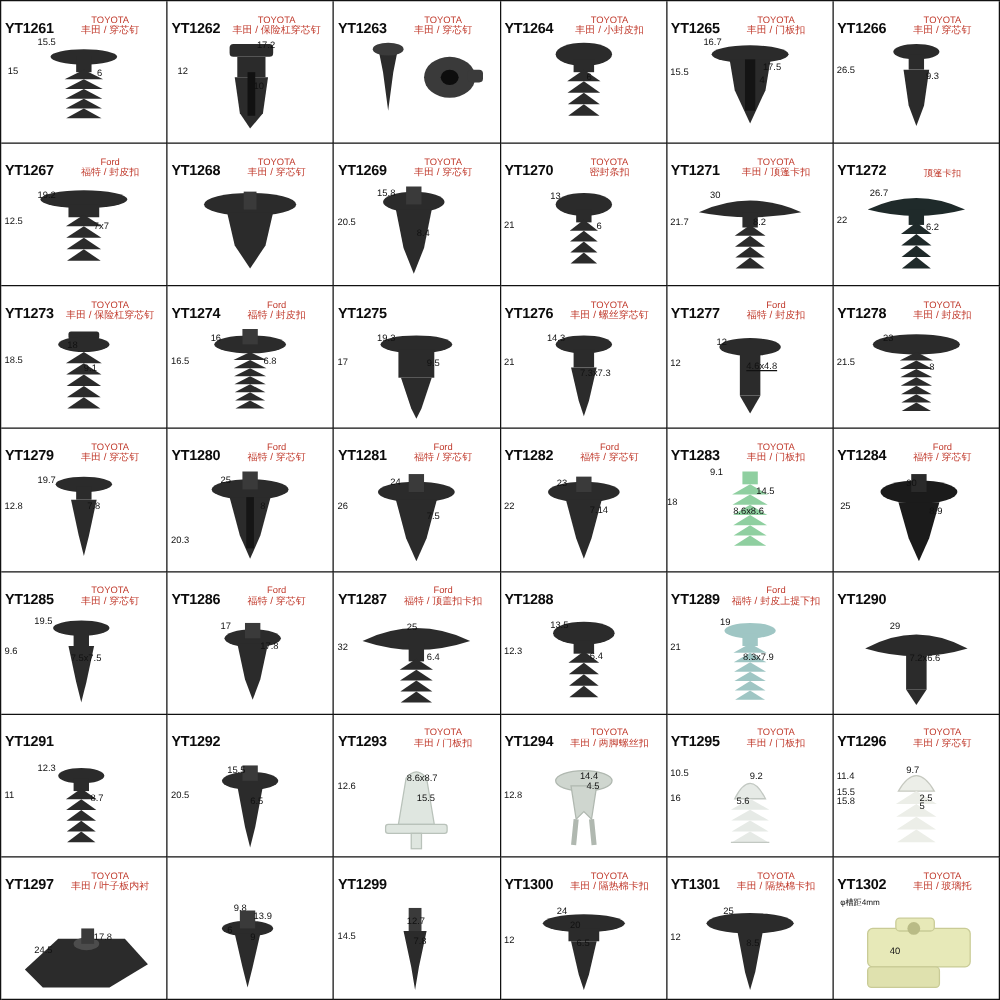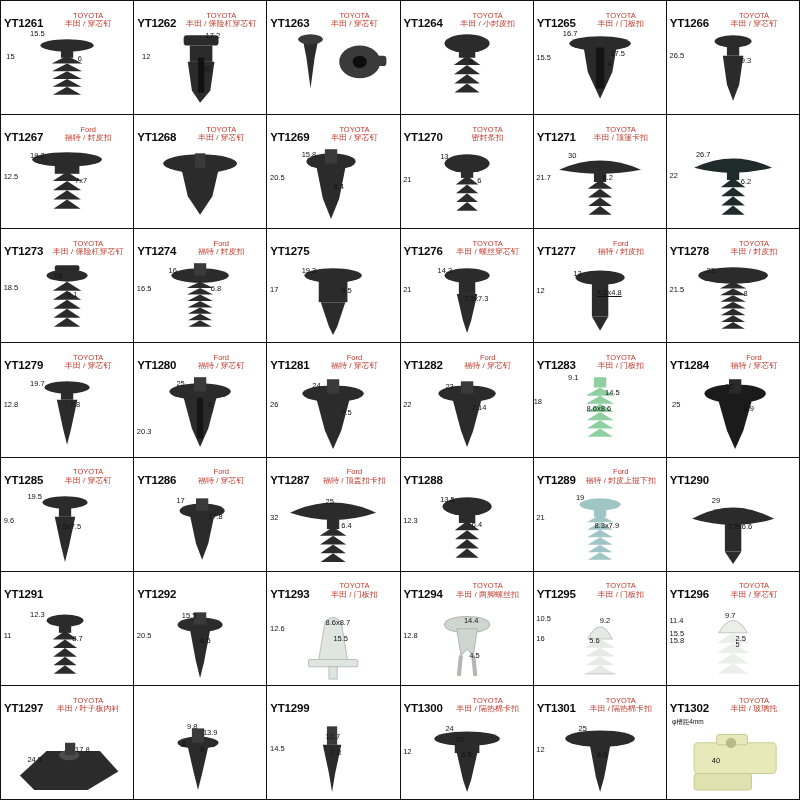--- a/index.html
+++ b/index.html
@@ -290,20 +290,26 @@
           <path d="M48.24 55 L60 46.5 L71.76 55 Z" fill="#2b2b2b"></path>
           <path d="M48.480000000000004 63.5 L60 55 L71.52 63.5 Z" fill="#2b2b2b"></path>
           <path d="M48.72 72 L60 63.5 L71.28 72 Z" fill="#2b2b2b"></path>
         </svg>
       </div>
       <span class="dim" style="left: 26%; top: 35.92px;">30</span>
       <span class="dim" style="left: 2%; top: 58.24px;">21.7</span>
       <span class="dim" style="left: 52%; top: 58.24px;">8.2</span>
     </div>
     <div class="cell">
+      <div class="hdr">
+        <span class="code">YT1272</span>
+        <div class="brandwrap">
+          <div class="brand">顶篷卡扣</div>
+        </div>
+      </div>
       <div class="art">
         <svg viewBox="0 0 120 85" preserveAspectRatio="xMidYMid meet">
           <path d="M22 26 Q60 8 98 26 Q60 36 22 26 Z" fill="#1f2a2a"></path>
    <rect x="54" y="26" width="12" height="12" fill="#1f2a2a"></rect>
    <path d="M48 45 L60 36 L72 45 Z" fill="#1f2a2a"></path>
           <path d="M48.24 54 L60 45 L71.76 54 Z" fill="#1f2a2a"></path>
           <path d="M48.480000000000004 63 L60 54 L71.52 63 Z" fill="#1f2a2a"></path>
           <path d="M48.72 72 L60 63 L71.28 72 Z" fill="#1f2a2a"></path>
         </svg>
       </div>
@@ -739,21 +745,21 @@
       </div>
       <div class="art">
         <svg viewBox="0 0 120 85" preserveAspectRatio="xMidYMid meet">
           <ellipse cx="60" cy="26" rx="22" ry="8" fill="#cfd6cf" stroke="#b0b8b0"></ellipse>
    <path d="M50 30 L70 30 L66 56 L60 50 L54 56 Z" fill="#cfd6cf" stroke="#b0b8b0"></path>
    <path d="M54 56 L52 76 M66 56 L68 76" stroke="#b0b8b0" stroke-width="4" fill="none"></path>
         </svg>
       </div>
       <span class="dim" style="left: 48%; top: 44.6px;">14.4</span>
       <span class="dim" style="left: 2%; top: 59.48px;">12.8</span>
-      <span class="dim" style="left: 52%; top: 79px; text-align: right;">4.5</span>
+      <span class="dim" style="left: 52%; top: 52px; text-align: right;">4.5</span>
     </div>
     <div class="cell">
       <div class="hdr">
         <span class="code">YT1295</span>
         <div class="brandwrap">
           <div class="brand">TOYOTA</div>
           <div class="brand cn">丰田 / 门板扣</div>
         </div>
       </div>
       <div class="art">

